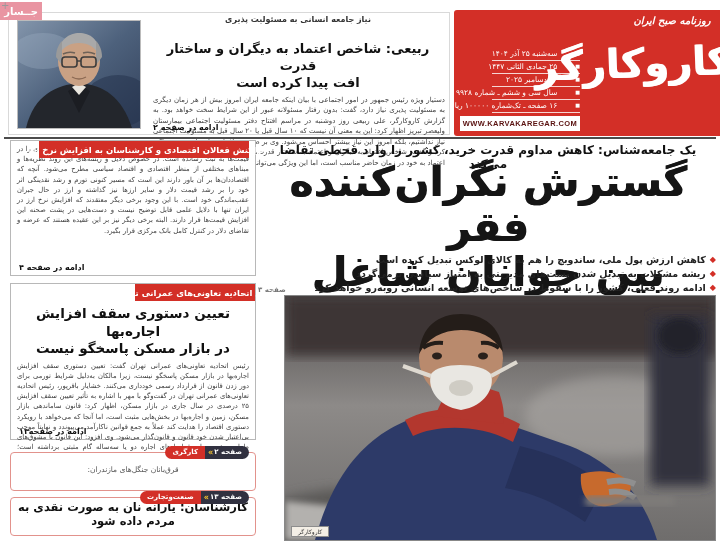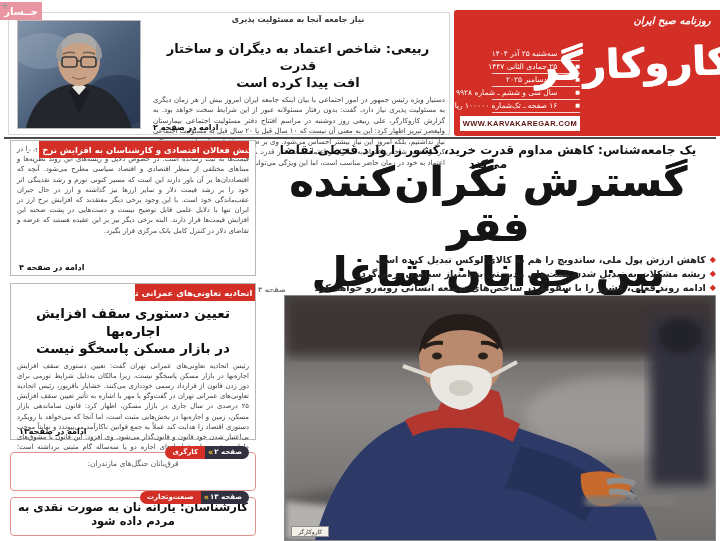--- a/index.html
+++ b/index.html
@@ -68,21 +68,21 @@
 
   
   .teaser{position:absolute; left:10px; width:246px; height:39px; border:1px solid #e2928c; border-radius:4px; background:#fff;}
   .teaser-1{top:452px;}
   .teaser-2{top:497px;}
   .tab{position:absolute; top:-7px; right:6px; height:13px; display:flex; direction:ltr; align-items:stretch;
     font-size:7px; font-weight:bold; color:#fff; line-height:13px;}
   .tab-section{background:var(--red); padding:0 7px; border-radius:7px 0 0 7px;}
   .tab-page{background:var(--navy); padding:0 7px 0 3px; border-radius:0 7px 7px 0; display:flex; align-items:center; gap:1px;}
   .chev{color:var(--yellow); font-size:8px; font-weight:bold;}
-  .teaser-kicker{text-align:center; font-size:7.5px; color:#555; margin-top:6px;}
+  .teaser-kicker{text-align:center; font-size:7.5px; color:#555; margin-top:12px;}
   .teaser-headline{text-align:center; font-size:11.5px; font-weight:bold; color:#101010; margin-top:2px;}
 </style>
 </head>
 <body>
 
 <div class="page">
 
   <span class="cropmark">+</span>
   <div class="watermark">
     <span>جــسار</span>
@@ -137,21 +137,21 @@
         <path d="M38,36 C38,30 40,24 44,20 L44,44 Z" fill="#9a9a9a"></path>
         <path d="M84,36 C84,30 82,24 78,20 L78,44 Z" fill="#9a9a9a"></path>
         <rect x="44" y="36" width="15" height="10" rx="3" fill="none" stroke="#3b3b3b" stroke-width="1.6"></rect>
         <rect x="63" y="36" width="15" height="10" rx="3" fill="none" stroke="#3b3b3b" stroke-width="1.6"></rect>
         <line x1="59" y1="40" x2="63" y2="40" stroke="#3b3b3b" stroke-width="1.4"></line>
         <path d="M45,33 q6,-3 12,-1 M65,32 q6,-2 12,1" stroke="#6e6258" stroke-width="1.6" fill="none"></path>
         <path d="M54,56 q7,4 14,0" stroke="#8c6a54" stroke-width="1.4" fill="none"></path>
       </svg>
     </div>
     <div class="ta-text">
-      <div class="ta-kicker">نیاز جامعه آنجا به مسئولیت پذیری</div>
+      <div class="ta-kicker">نیاز جامعه انسانی به مسئولیت پذیری</div>
       <div class="ta-headline">
         <div>ربیعی: شاخص اعتماد به دیگران و ساختار قدرت</div>
         <div>افت پیدا کرده است</div>
       </div>
       <div class="ta-body">دستیار ویژه رئیس جمهور در امور اجتماعی با بیان اینکه جامعه ایران امروز بیش از هر زمان دیگری به مسئولیت پذیری نیاز دارد، گفت: بدون رفتار مسئولانه عبور از این شرایط سخت خواهد بود. به گزارش کاروکارگر، علی ربیعی روز دوشنبه در مراسم افتتاح دفتر مسئولیت اجتماعی بیمارستان ولیعصر تبریز اظهار کرد: این به معنی آن نیست که ۱۰ سال قبل یا ۲۰ سال قبل به مسئولیت اجتماعی نیاز نداشتیم، بلکه امروز این نیاز بیشتر احساس می‌شود. وی بر ضرورت افزایش اعتماد عمومی تاکید کرد و گفت: شاخص اعتماد به دیگران و اعتماد به ساختار قدرت، افت پیدا کرده است؛ البته شاخص اعتماد به خود در زمان حاضر مناسب است، اما این ویژگی می‌تواند تاثیرات منفی داشته باشد.</div>
       <div class="ta-more">ادامه در صفحه ۲</div>
     </div>
   </div>
 
   <div class="rule"></div>

